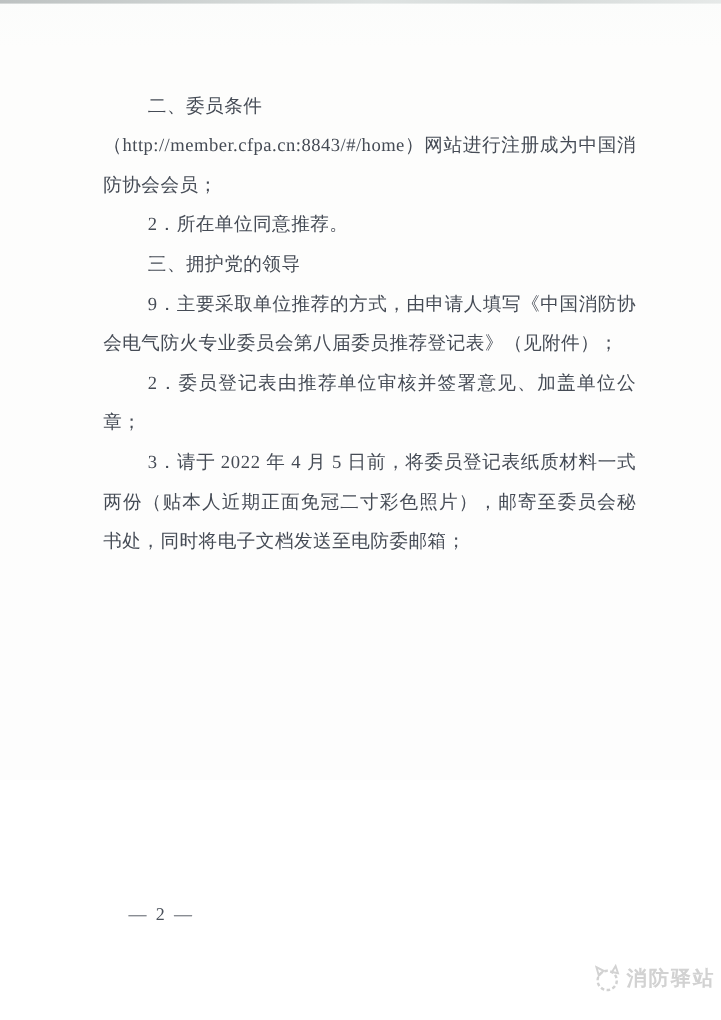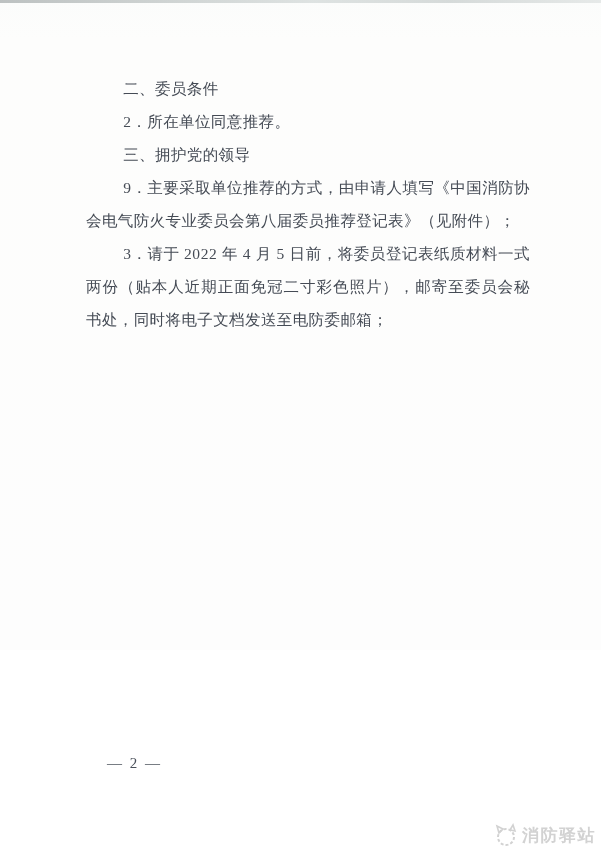--- a/index.html
+++ b/index.html
@@ -59,35 +59,36 @@
     top: 802px;
     display: flex;
     align-items: center;
     gap: 4px;
     color: #d2d2d2;
     font-size: 17px;
     font-weight: bold;
     letter-spacing: 1.5px;
     font-family: "Liberation Sans", "DejaVu Sans", sans-serif;
     user-select: none;
-    margin-top: 20px;
   }
   .watermark svg { display: block; }
 </style>
 </head>
 <body>
 
 <div class="page">
   <div class="scan-edge"></div>
 
   <div class="content">
     <p class="indent">二、委员条件</p>
+    <p class="no-indent">（http://member.cfpa.cn:8843/#/home）网站进行注册成为中国消防协会会员；</p>
     <p class="indent">2．所在单位同意推荐。</p>
     <p class="indent">三、拥护党的领导</p>
     <p class="indent">9．主要采取单位推荐的方式，由申请人填写《中国消防协会电气防火专业委员会第八届委员推荐登记表》（见附件）；</p>
+    <p class="indent">2．委员登记表由推荐单位审核并签署意见、加盖单位公章；</p>
     <p class="indent"><span>3．请于 </span><span class="date-bold">2022 年 4 月 5 日</span><span>前，将委员登记表纸质材料一式两份（贴本人近期正面免冠二寸彩色照片），邮寄至委员会秘书处，同时将电子文档发送至电防委邮箱；</span></p>
   </div>
 
   <div class="page-number">— 2 —</div>
 
   <div class="watermark">
     <span>
       <svg width="26" height="26" viewBox="0 0 26 26" fill="none">
         <circle cx="14" cy="15" r="8" stroke="#d2d2d2" stroke-width="2" stroke-dasharray="3 2"></circle>
         <path d="M7 11 L5 4 L11 7 Z" stroke="#d2d2d2" stroke-width="1.6" fill="none"></path>

